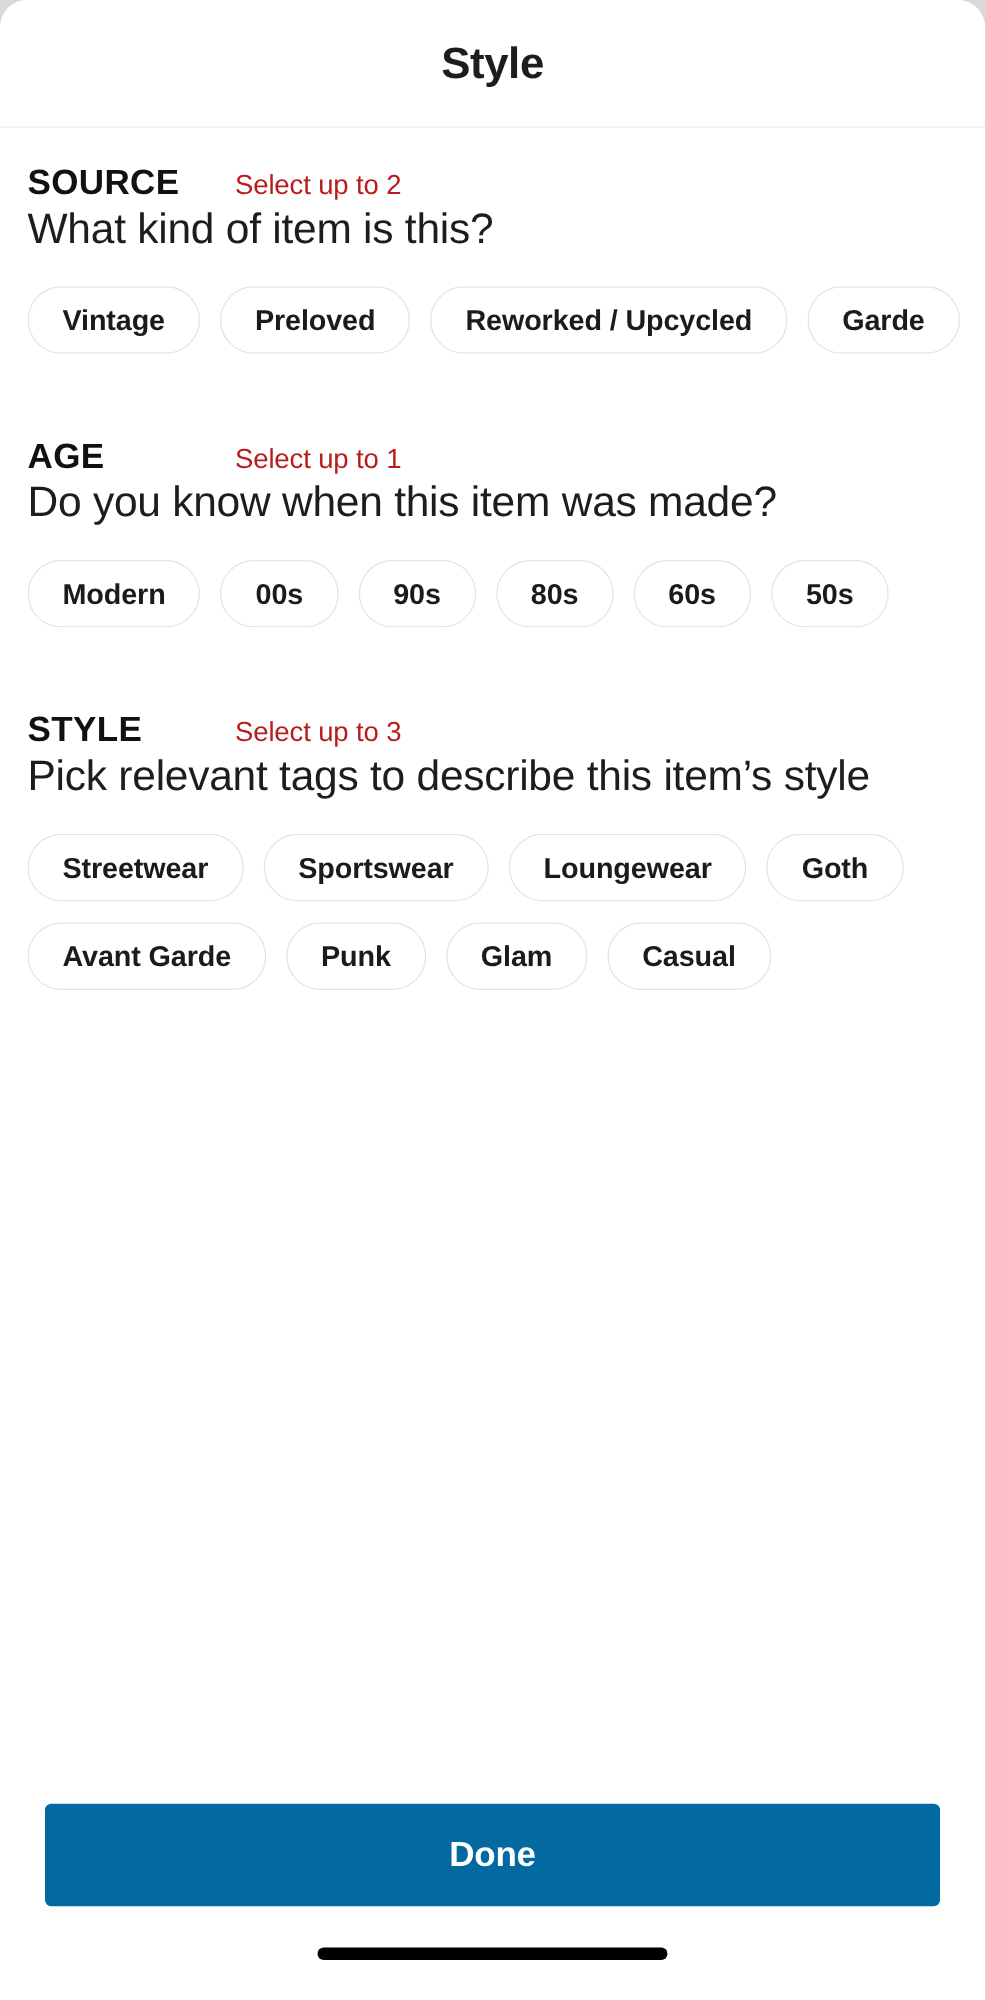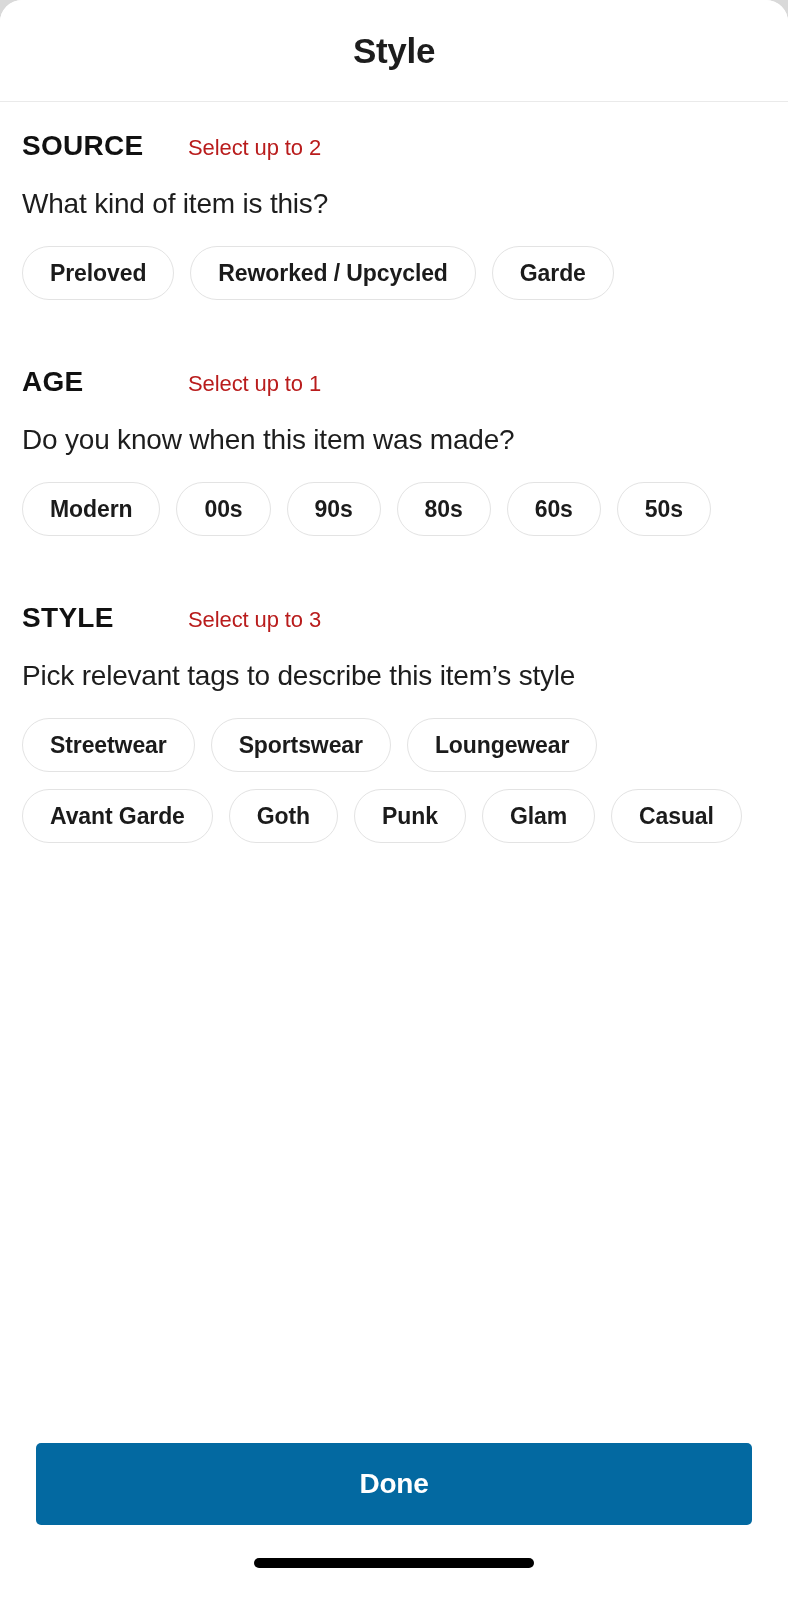--- a/index.html
+++ b/index.html
@@ -65,22 +65,21 @@
     flex: 0 0 166px;
   }
   .section-hint {
     font-size: 22px;
     font-weight: normal;
     color: #b91c1c;
     letter-spacing: -0.1px;
   }
 
   .section-question {
-    margin-top: 24px;
-    font-size: 28px;
+    font-size: 34px;
     font-weight: normal;
     color: #1d1d1d;
     letter-spacing: -0.2px;
     white-space: nowrap;
   }
 
   
   .chip-row {
     margin-top: 26px;
     display: flex;
@@ -156,20 +155,21 @@
 
   <div class="body">
 
     <div class="section source">
       <div class="section-head">
         <div class="section-title">SOURCE</div>
         <div class="section-hint">Select up to 2</div>
       </div>
       <div class="section-question">What kind of item is this?</div>
       <div class="chip-row">
+        <div class="chip">Vintage</div>
         <div class="chip">Preloved</div>
         <div class="chip">Reworked / Upcycled</div>
         <div class="chip">Garde</div>
       </div>
     </div>
 
     <div class="section age">
       <div class="section-head">
         <div class="section-title">AGE</div>
         <div class="section-hint">Select up to 1</div>
@@ -188,22 +188,22 @@
     <div class="section style">
       <div class="section-head">
         <div class="section-title">STYLE</div>
         <div class="section-hint">Select up to 3</div>
       </div>
       <div class="section-question">Pick relevant tags to describe this item’s style</div>
       <div class="chip-row wrapped">
         <div class="chip">Streetwear</div>
         <div class="chip">Sportswear</div>
         <div class="chip">Loungewear</div>
+        <div class="chip">Goth</div>
         <div class="chip">Avant Garde</div>
-        <div class="chip">Goth</div>
         <div class="chip">Punk</div>
         <div class="chip">Glam</div>
         <div class="chip">Casual</div>
       </div>
     </div>
 
   </div>
 
   <div class="footer">
     <button class="done-button">Done</button>

